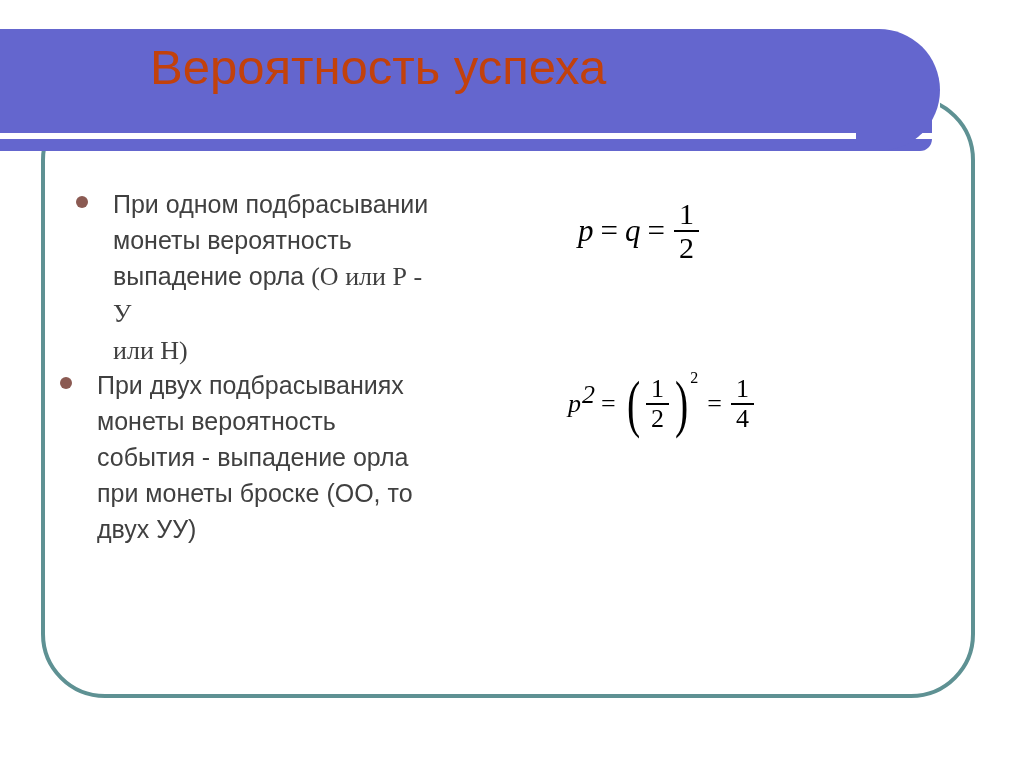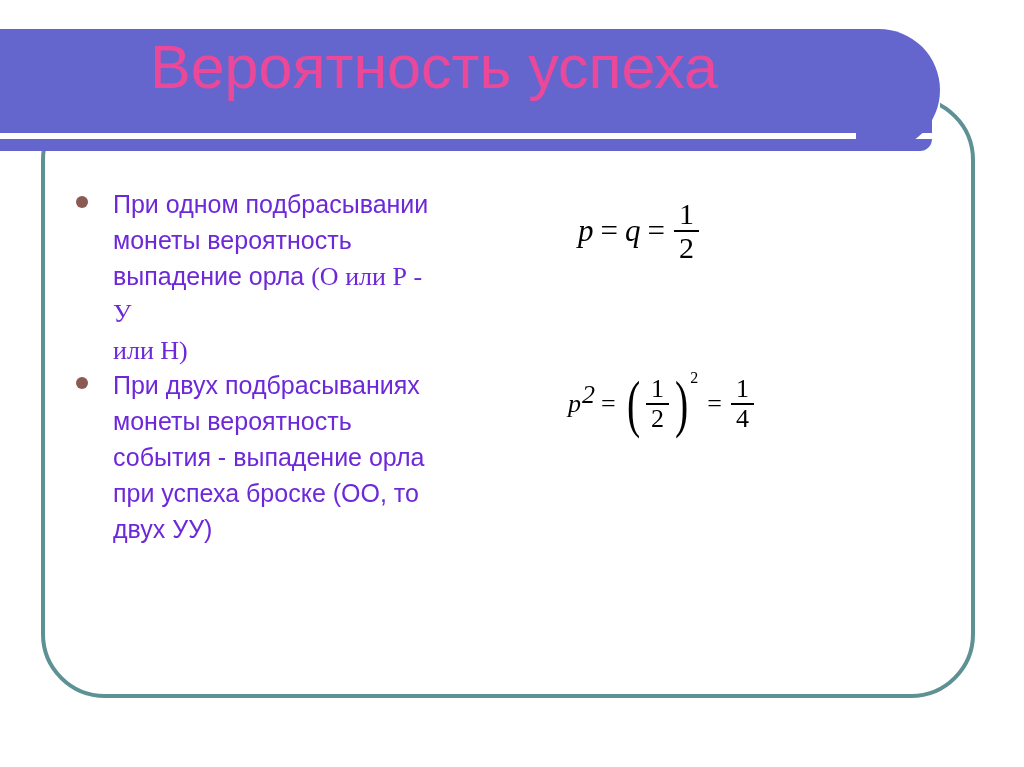--- a/index.html
+++ b/index.html
@@ -66,22 +66,22 @@
     height: 122px;
     background: #6466CE;
     border-radius: 0 62px 62px 0;
   }
 
   #title {
     position: absolute;
     left: 150px;
     top: 38px;
     width: 740px;
-    color: #ec4899;
-    font-size: 61px;
+    color: #c2410c;
+    font-size: 49px;
     line-height: 58px;
     font-weight: 400;
     letter-spacing: 0px;
     white-space: nowrap;
   }
 
   
   #content {
     position: absolute;
     left: 0;
@@ -100,30 +100,30 @@
     height: 12px;
     border-radius: 50%;
     background: #8B5A52;
     flex: 0 0 auto;
     margin-top: 10px;
     margin-right: 25px;
   }
   .bullet-text {
     font-size: 25px;
     line-height: 36px;
-    color: #6d28d9;
+    color: #404040;
     width: 330px;
   }
   .ser {
     font-family: "Liberation Serif", serif;
     font-size: 26px;
   }
 
   #bullet-1 { left: 76px; top: 186px; }
-  #bullet-2 { left: 76px; top: 367px; }
+  #bullet-2 { left: 60px; top: 367px; }
 
   
   .formula {
     position: absolute;
     font-family: "Liberation Serif", serif;
     color: #000000;
     display: flex;
     align-items: center;
     white-space: nowrap;
   }
@@ -209,21 +209,21 @@
         <span class="ser">или Н)</span>
       </div>
     </div>
 
     <div class="bullet-row" id="bullet-2">
       <div class="bullet-marker"></div>
       <div class="bullet-text">
         <span>При двух подбрасываниях</span><br>
         <span>монеты вероятность</span><br>
         <span>события - выпадение орла</span><br>
-        <span>при успеха броске (ОО, то</span><br>
+        <span>при монеты броске (ОО, то</span><br>
         <span>двух УУ)</span>
       </div>
     </div>
 
     <div class="formula" id="formula-1">
       <span class="var">p</span>
       <span class="op">=</span>
       <span class="var">q</span>
       <span class="op">=</span>
       <span class="frac">

